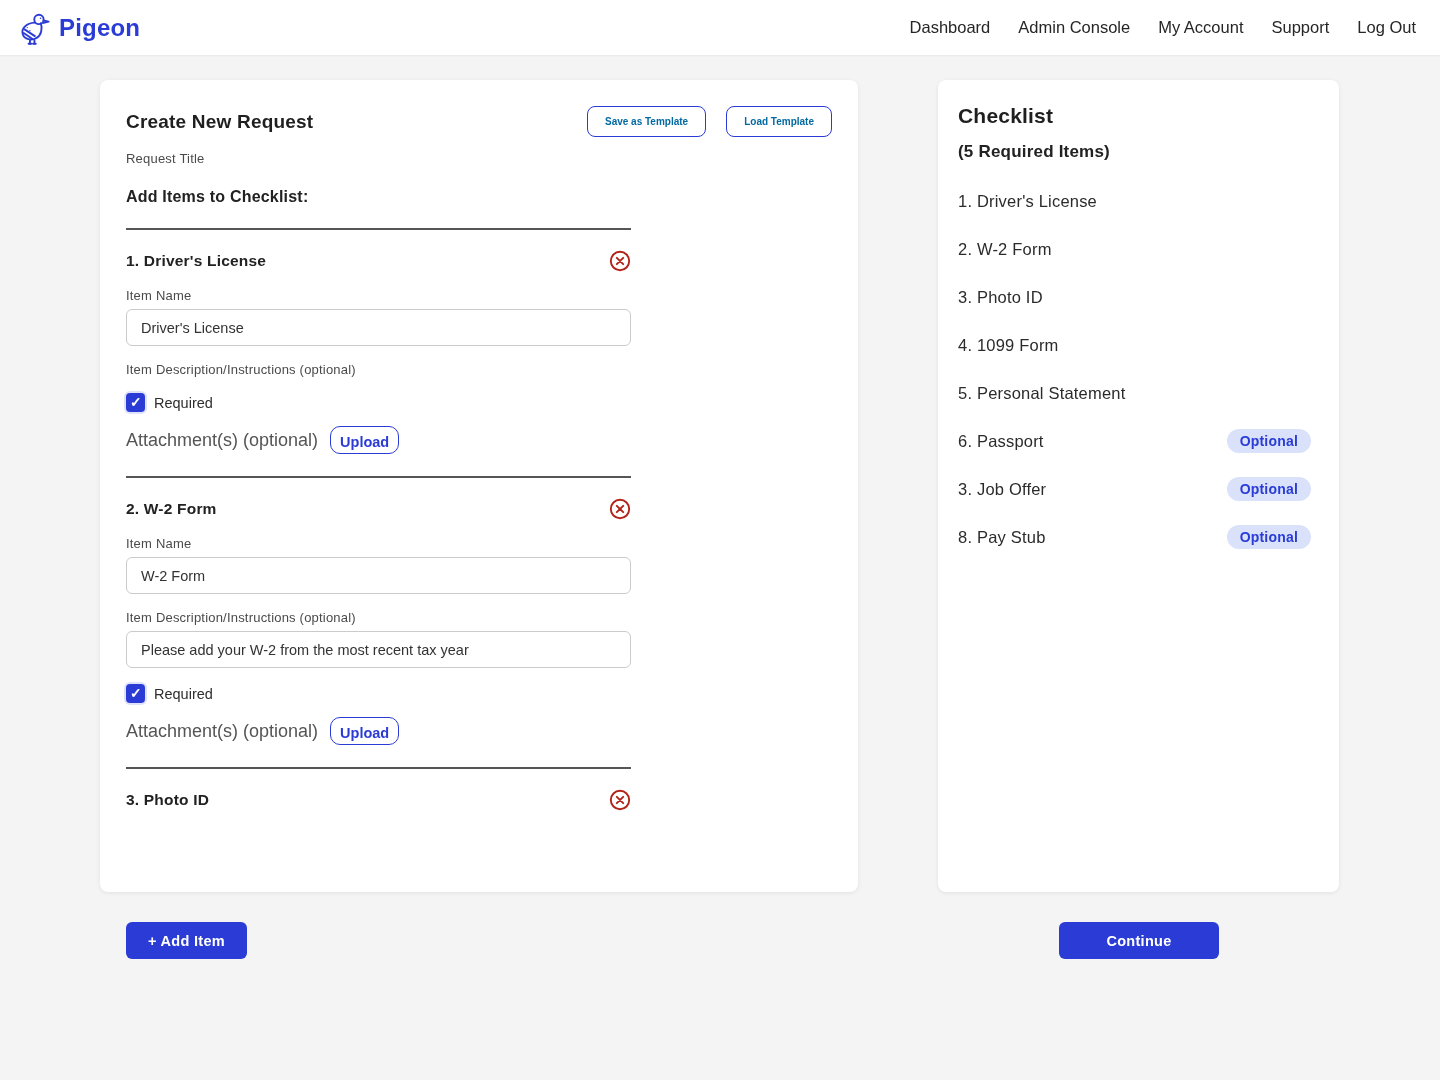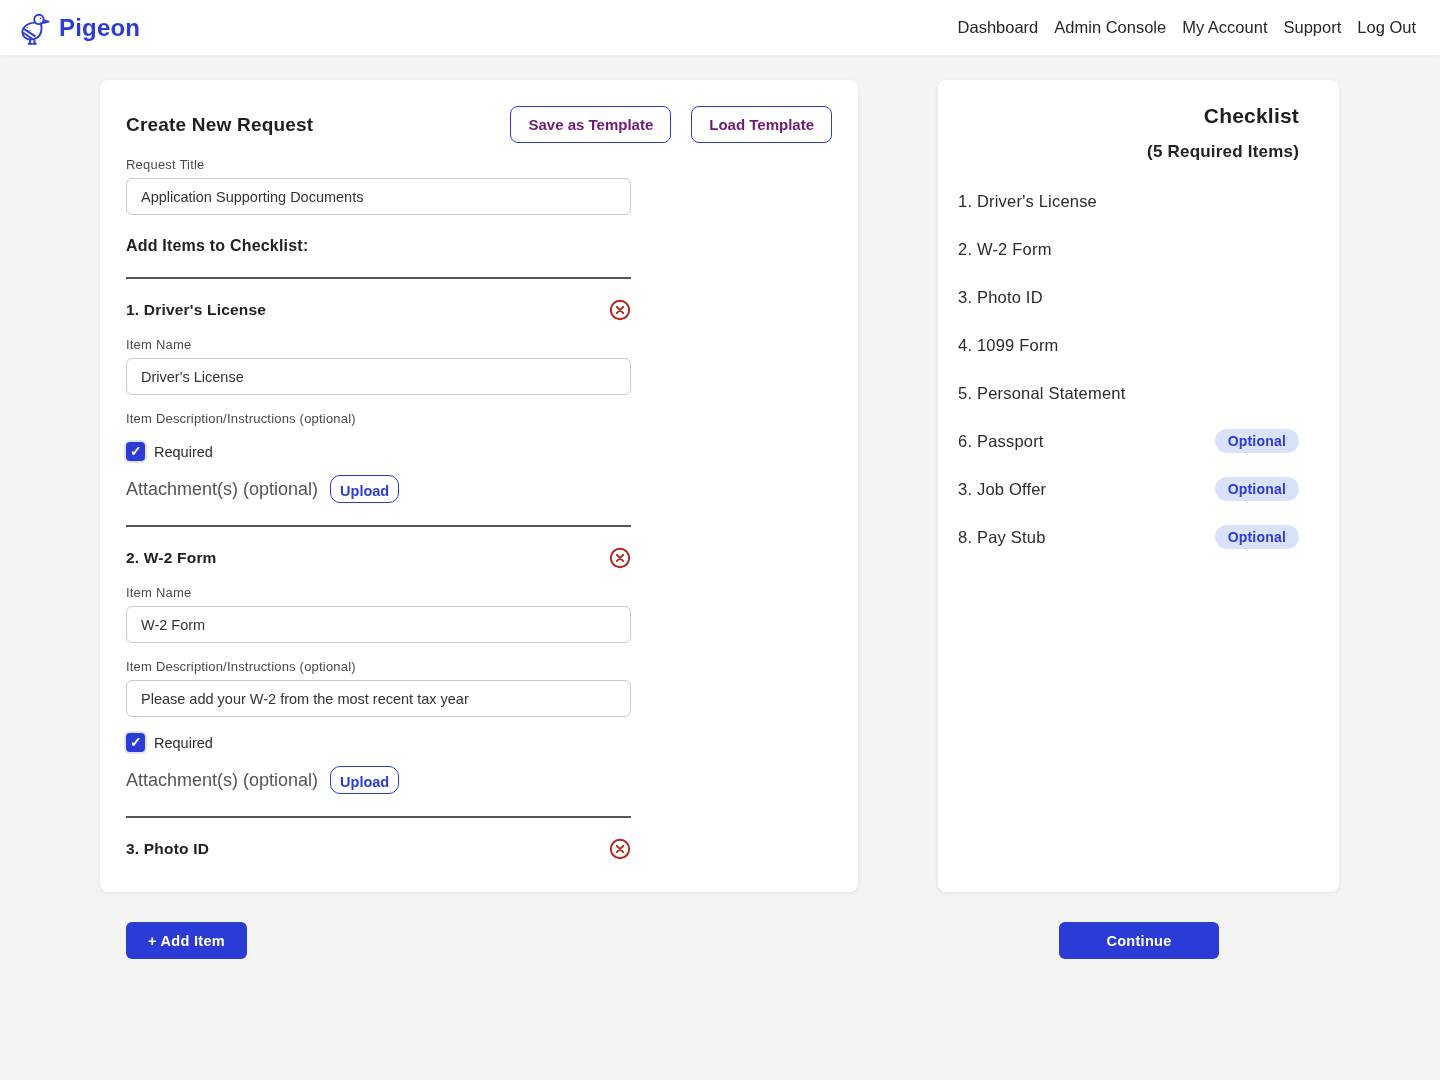--- a/index.html
+++ b/index.html
@@ -22,48 +22,48 @@
     z-index: 2;
     justify-content: center;
   }
   .brand { display: flex; align-items: center; gap: 7px; cursor: pointer; }
   .brand-text {
     color: #2b3cd6;
     font-size: 24px;
     font-weight: 800;
     letter-spacing: 0.2px;
   }
-  .nav { margin-left: auto; display: flex; gap: 16px; align-items: center; }
+  .nav { margin-left: auto; display: flex; gap: 28px; align-items: center; }
   .nav a {
     text-decoration: none;
     color: #262626;
     font-size: 16.5px;
     cursor: pointer;
     white-space: nowrap;
   }
   
   .main { position: relative; width: 1440px; height: 1063px; }
   .card {
     position: absolute;
     background: #ffffff;
     border-radius: 8px;
     box-shadow: 0 1px 4px rgba(0,0,0,0.08);
   }
   .card-left { left: 100px; top: 25px; width: 758px; height: 812px; padding: 26px; overflow: hidden; }
-  .card-right { left: 938px; top: 25px; width: 401px; height: 812px; padding: 24px 40px 24px 20px; text-align: right; }
+  .card-right { left: 938px; top: 25px; width: 401px; height: 812px; padding: 24px 28px 24px 20px; }
   
   .form-header { display: flex; align-items: center; }
   .form-title { font-size: 19px; font-weight: 700; color: #1f1f1f; letter-spacing: 0.2px; }
   .tpl-buttons { margin-left: auto; display: flex; gap: 20px; }
   .btn-outline {
     background: #ffffff;
     border: 1.6px solid #2b3cd6;
-    color: #701a75;
-    font-family: "Liberation Sans", sans-serif;
-    font-size: 15px;
+    color: #0369a1;
+    font-family: "Liberation Sans", sans-serif;
+    font-size: 10px;
     font-weight: 600;
     border-radius: 8px;
     padding: 9px 17px;
     cursor: pointer;
   }
   .field-label { margin-top: 14px; font-size: 13px; color: #4a4a4a; letter-spacing: 0.2px; }
   .text-input {
     display: block;
     margin-top: 6px;
     width: 505px;
@@ -185,21 +185,20 @@
   <section class="card card-left">
     <div class="form-header">
       <h1 class="form-title">Create New Request</h1>
       <div class="tpl-buttons">
         <button class="btn-outline">Save as Template</button>
         <button class="btn-outline">Load Template</button>
       </div>
     </div>
 
     <div class="field-label">Request Title</div>
-    <input class="text-input" type="text" value="Application Supporting Documents" style="">
 
     <h2 class="section-heading">Add Items to Checklist:</h2>
     <hr class="divider">
 
     <div>
       <div class="item-header">
         <span class="item-title">1. Driver's License</span>
         <button class="remove-btn">
           <svg width="22" height="22" viewBox="0 0 22 22" fill="none" stroke="#b12318" stroke-width="1.9" stroke-linecap="round">
             <circle cx="11" cy="11" r="9.2"></circle>

